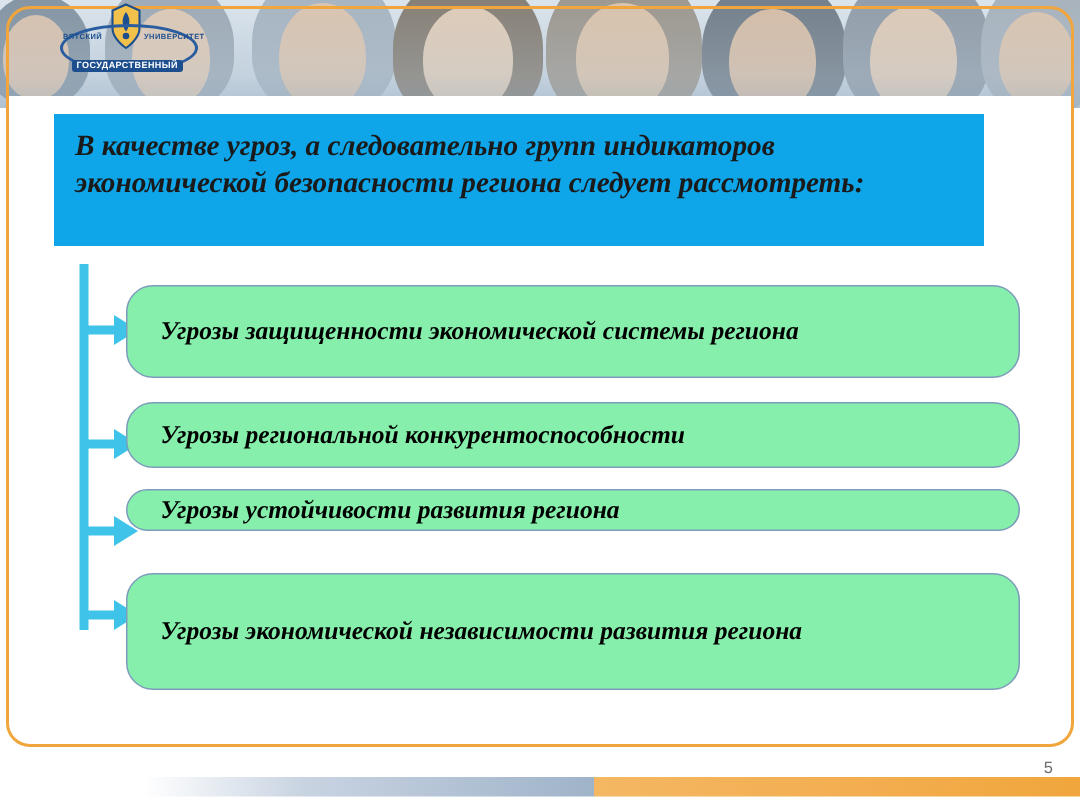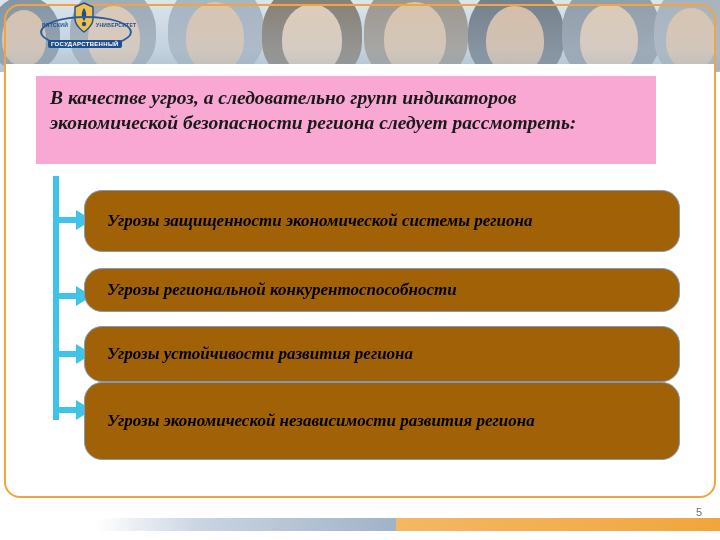--- a/index.html
+++ b/index.html
@@ -119,53 +119,53 @@
     border-radius: 2px;
   }
 
   
   .header-box {
     position: absolute;
     left: 36px;
     top: 76px;
     width: 620px;
     min-height: 88px;
-    background: #f9a8d4;
+    background: #0ea5e9;
     padding: 10px 14px 12px 14px;
     box-sizing: border-box;
   }
   .header-text {
     font-family: "Liberation Serif", serif;
     font-style: italic;
     font-weight: bold;
     font-size: 19.5px;
     line-height: 1.27;
     color: #1a1a1a;
   }
 
   
   .item-box {
     position: absolute;
-    background: #a16207;
+    background: #86efac;
     border: 1px solid #7d9cbb;
     border-radius: 18px;
     box-sizing: border-box;
     color: #000000;
     font-family: "Liberation Serif", serif;
     font-style: italic;
     font-weight: bold;
     font-size: 17px;
     line-height: 1.25;
     padding: 8px 16px 8px 22px;
     display: flex;
     align-items: center;
   }
   .item-1 { left: 84px; top: 190px; width: 596px; height: 62px; }
   .item-2 { left: 84px; top: 268px; width: 596px; height: 44px; }
-  .item-3 { left: 84px; top: 326px; width: 596px; height: 56px; }
+  .item-3 { left: 84px; top: 326px; width: 596px; height: 28px; }
   .item-4 { left: 84px; top: 382px; width: 596px; height: 78px; }
 
   
   .connector {
     position: absolute;
     left: 40px;
     top: 170px;
     width: 60px;
     height: 280px;
     pointer-events: none;

